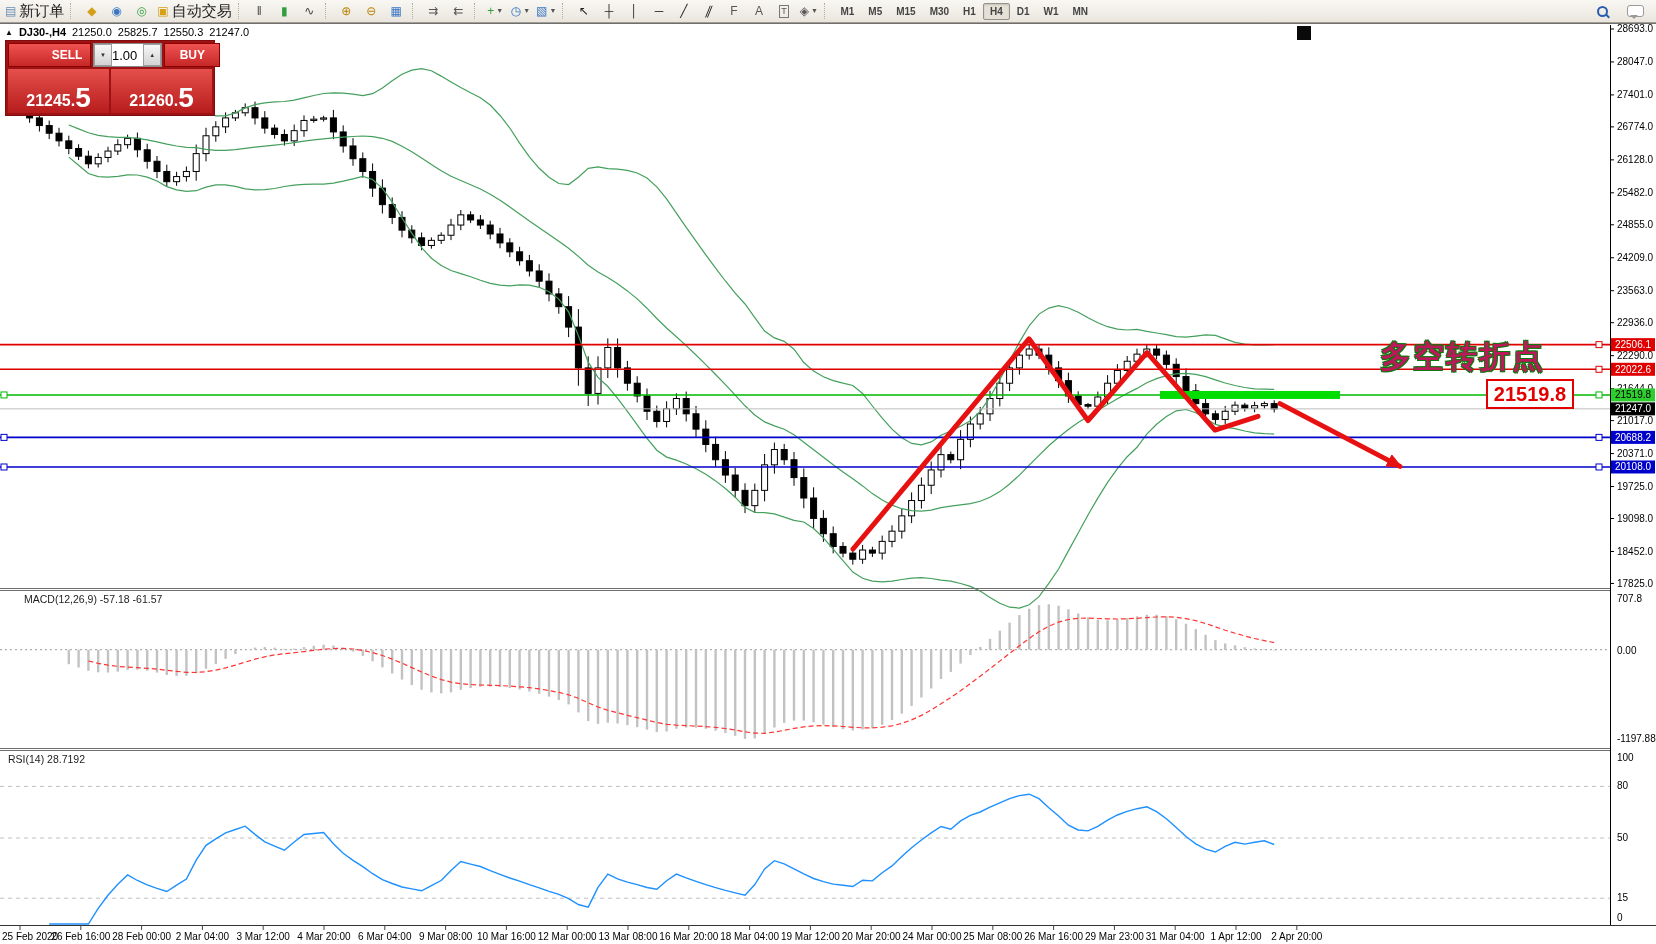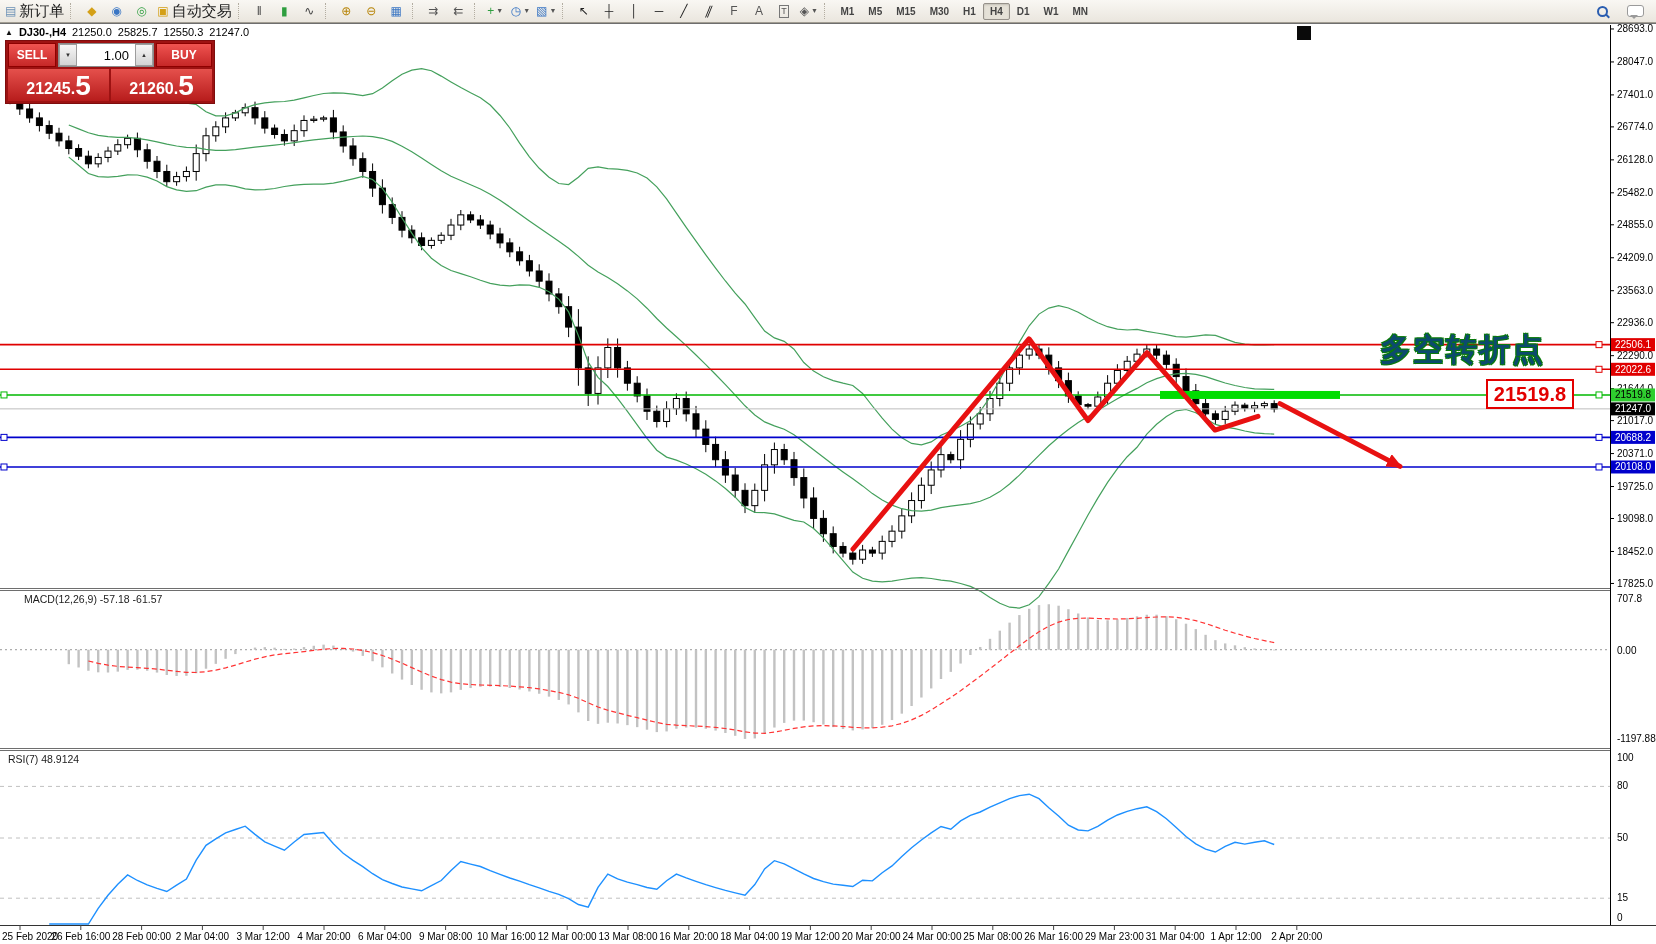--- a/index.html
+++ b/index.html
@@ -32,27 +32,27 @@
   
   #chart-title{position:absolute;left:5px;top:26px;z-index:5;font-size:11px;color:#000;
         display:flex;align-items:center;gap:6px;white-space:nowrap;}
   .title-tri{font-size:8px;color:#111;}
   
   #trade-widget{position:absolute;left:6px;top:41px;width:204px;z-index:7;background:#9d1212;
         padding:2px;box-shadow:0 0 0 1px #7e0d0d;}
   .tw-top{display:flex;gap:2px;height:24px;margin-bottom:2px;}
   .tw-sell,.tw-buy{background:linear-gradient(#ef5350,#c62828);color:#fff;font-weight:bold;
         font-size:12px;border:1px solid #8e0000;display:flex;align-items:center;justify-content:center;}
-  .tw-sell{flex:0 0 46px;}
+  .tw-sell{flex:0 0 46px;padding-left:35px;}
   .tw-buy{flex:0 0 54px;}
   .tw-vol{flex:1;display:flex;background:#fff;border:1px solid #8a8a8a;justify-content:center;}
   .tw-spin{width:16px;background:linear-gradient(#f7f7f7,#d3d3d3);border:1px solid #9d9d9d;
         font-size:6px;color:#333;display:flex;align-items:center;justify-content:center;}
   .tw-val{flex:1;font-size:13px;color:#000;display:flex;align-items:center;justify-content:flex-end;padding-right:6px;}
-  .tw-bottom{display:flex;gap:2px;height:32px;}
+  .tw-bottom{display:flex;gap:2px;height:44px;}
   .tw-price{flex:1;background:linear-gradient(#e5504c,#b71c1c);color:#fff;display:flex;
         align-items:flex-end;justify-content:center;padding-bottom:3px;}
   .tw-main{font-size:16px;font-weight:bold;line-height:18px;}
   .tw-dot{font-size:16px;font-weight:bold;}
   .tw-pip{font-size:28px;font-weight:bold;line-height:24px;}
   
   .pane-label{position:absolute;left:8px;font-size:10.5px;color:#1c1c1c;z-index:4;white-space:nowrap;}
   #macd-label{top:593px;margin-left:16px;}
   #rsi-label{top:753px;}
   #cn-text{position:absolute;z-index:5;font-size:31px;font-weight:bold;letter-spacing:2px;
@@ -759,15 +759,15 @@
     </div>
     <div class="tw-price">
       <span class="tw-main">21260</span>
         <span class="tw-dot">.</span>
         <span class="tw-pip">5</span>
     </div>
   </div>
 </div>
 
 <div id="macd-label" class="pane-label">MACD(12,26,9) -57.18 -61.57</div>
-<div id="rsi-label" class="pane-label">RSI(7) 48.9124</div>
-<div id="cn-text" style="left: 1380px; top: 329px; color: #0c4a6e;">多空转折点</div>
+<div id="rsi-label" class="pane-label">RSI(14) 28.7192</div>
+<div id="cn-text" style="left: 1380px; top: 336px; color: #be185d;">多空转折点</div>
 <div id="price-callout" style="left: 1486px; top: 379px; width: 84px; height: 26px; line-height: 26px; color: rgb(227, 0, 0); border-color: rgb(227, 0, 0);">21519.8</div>
 
 </body></html>

